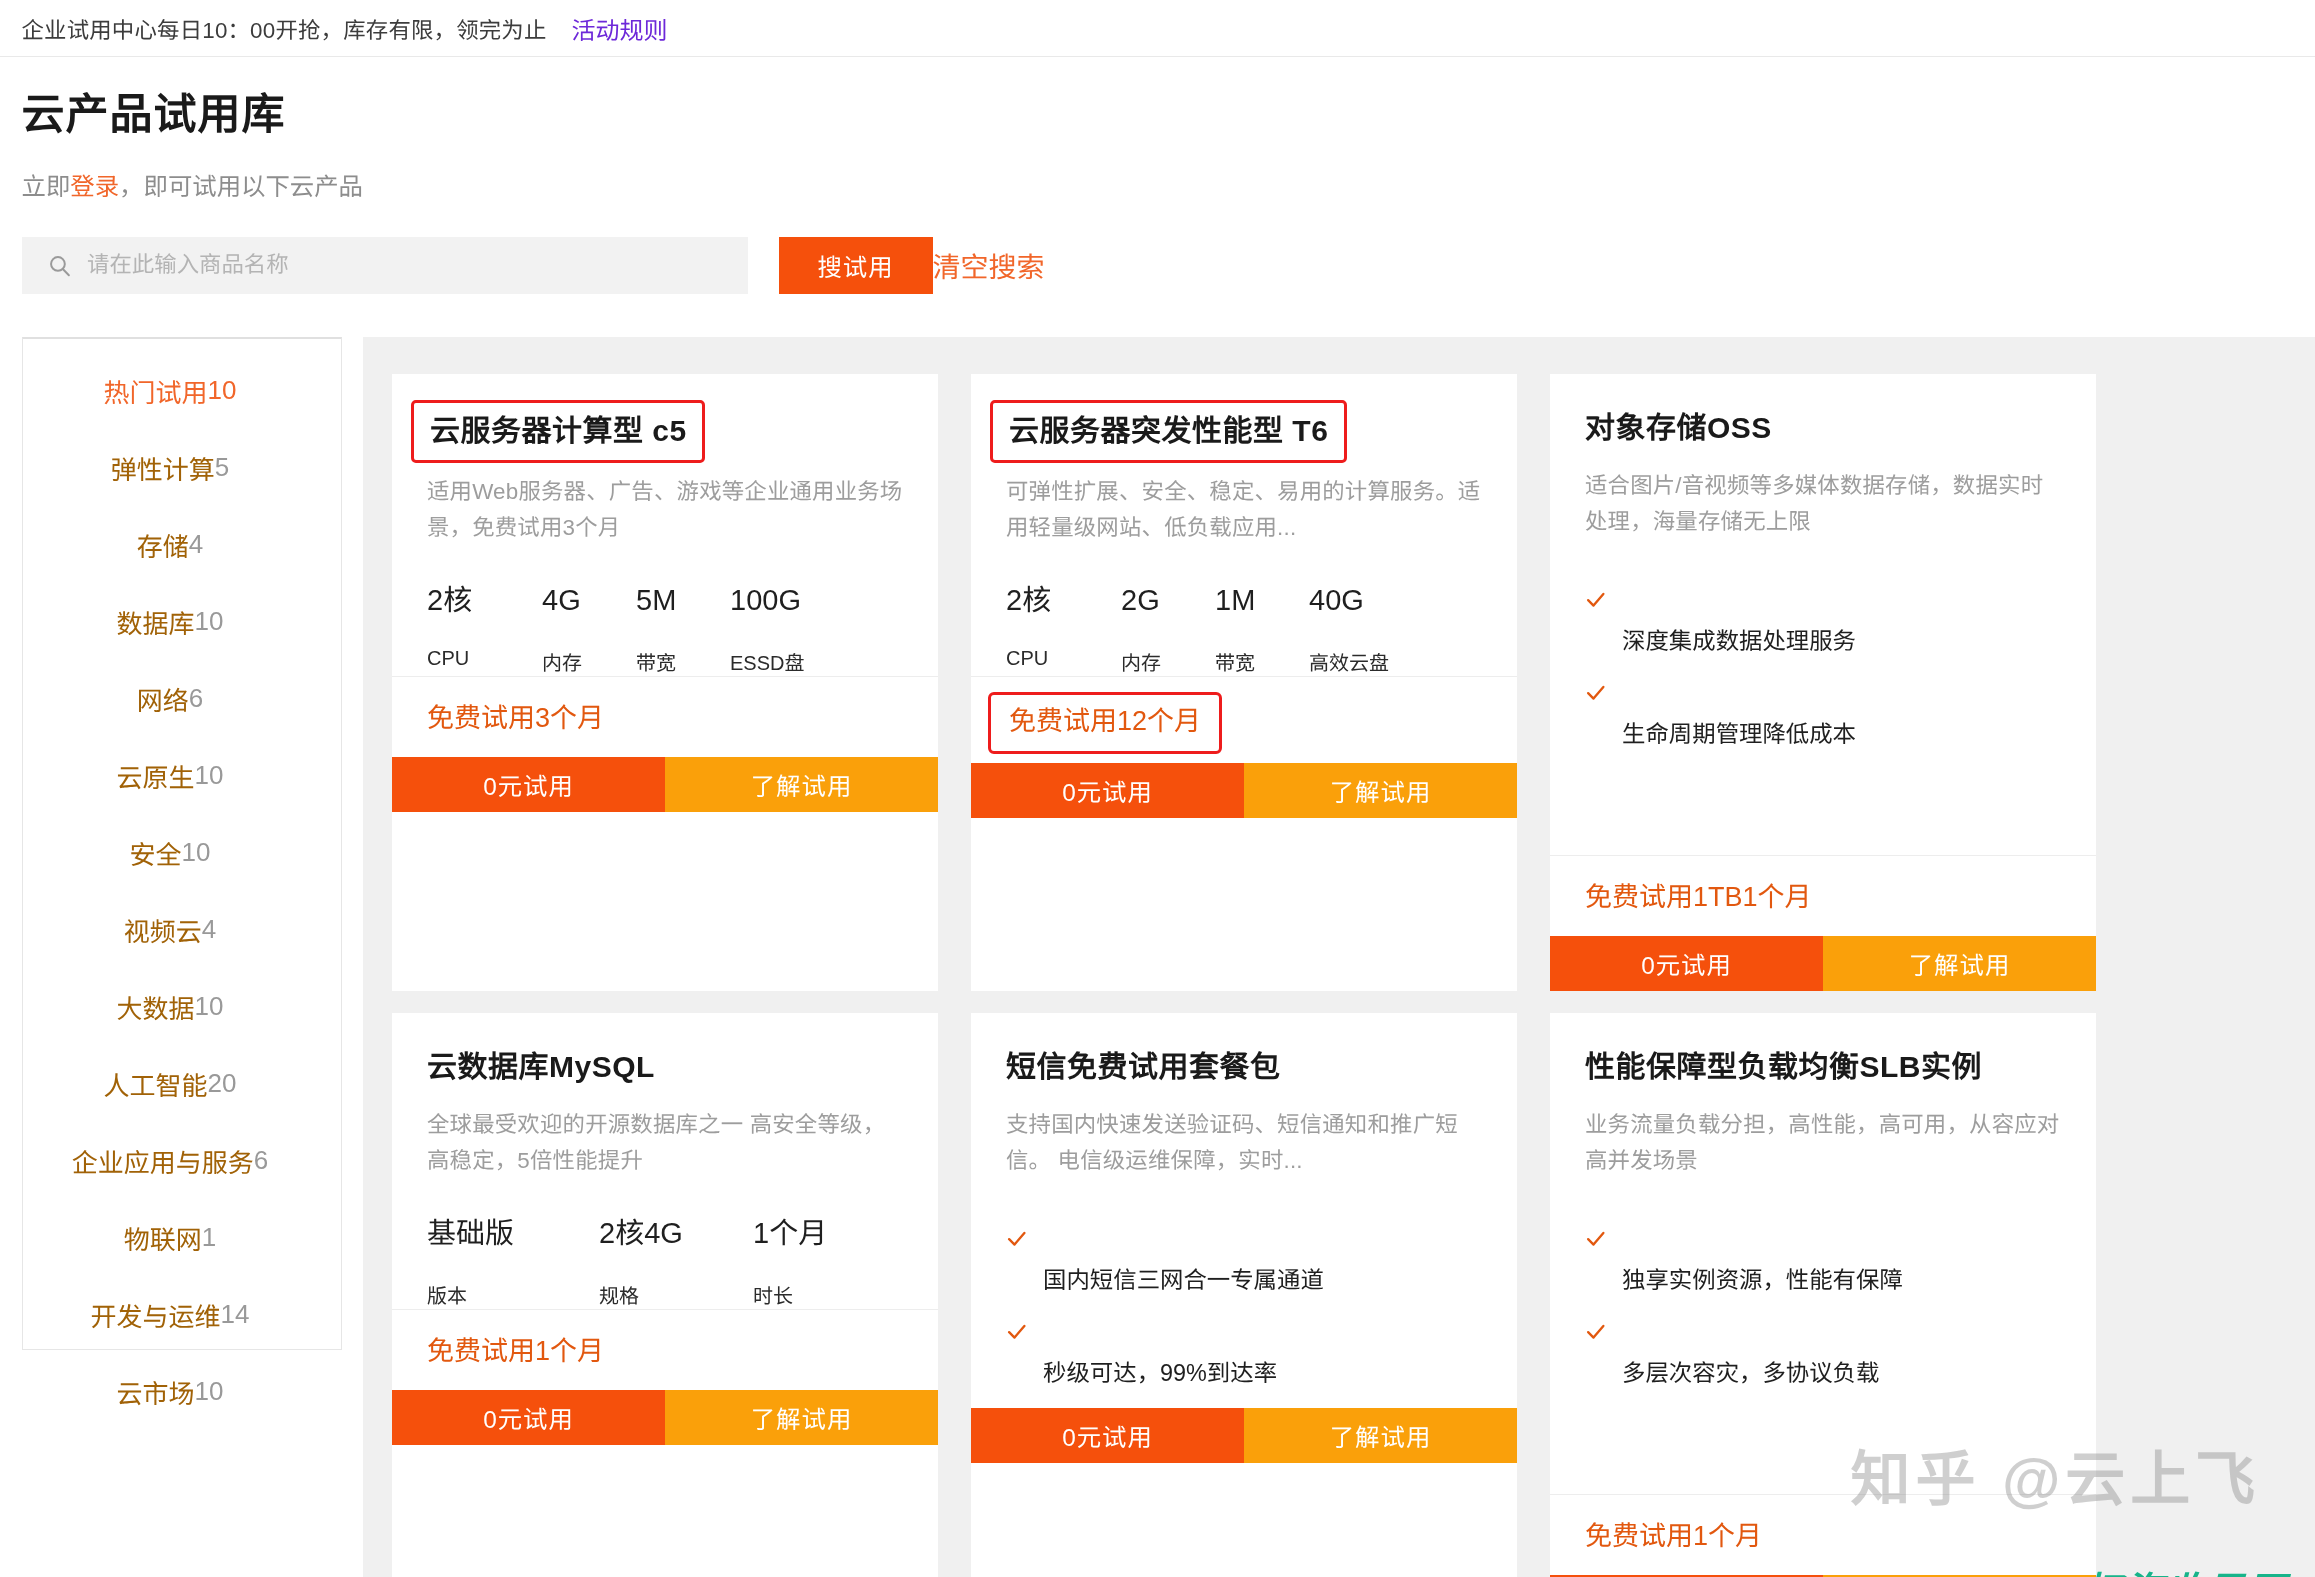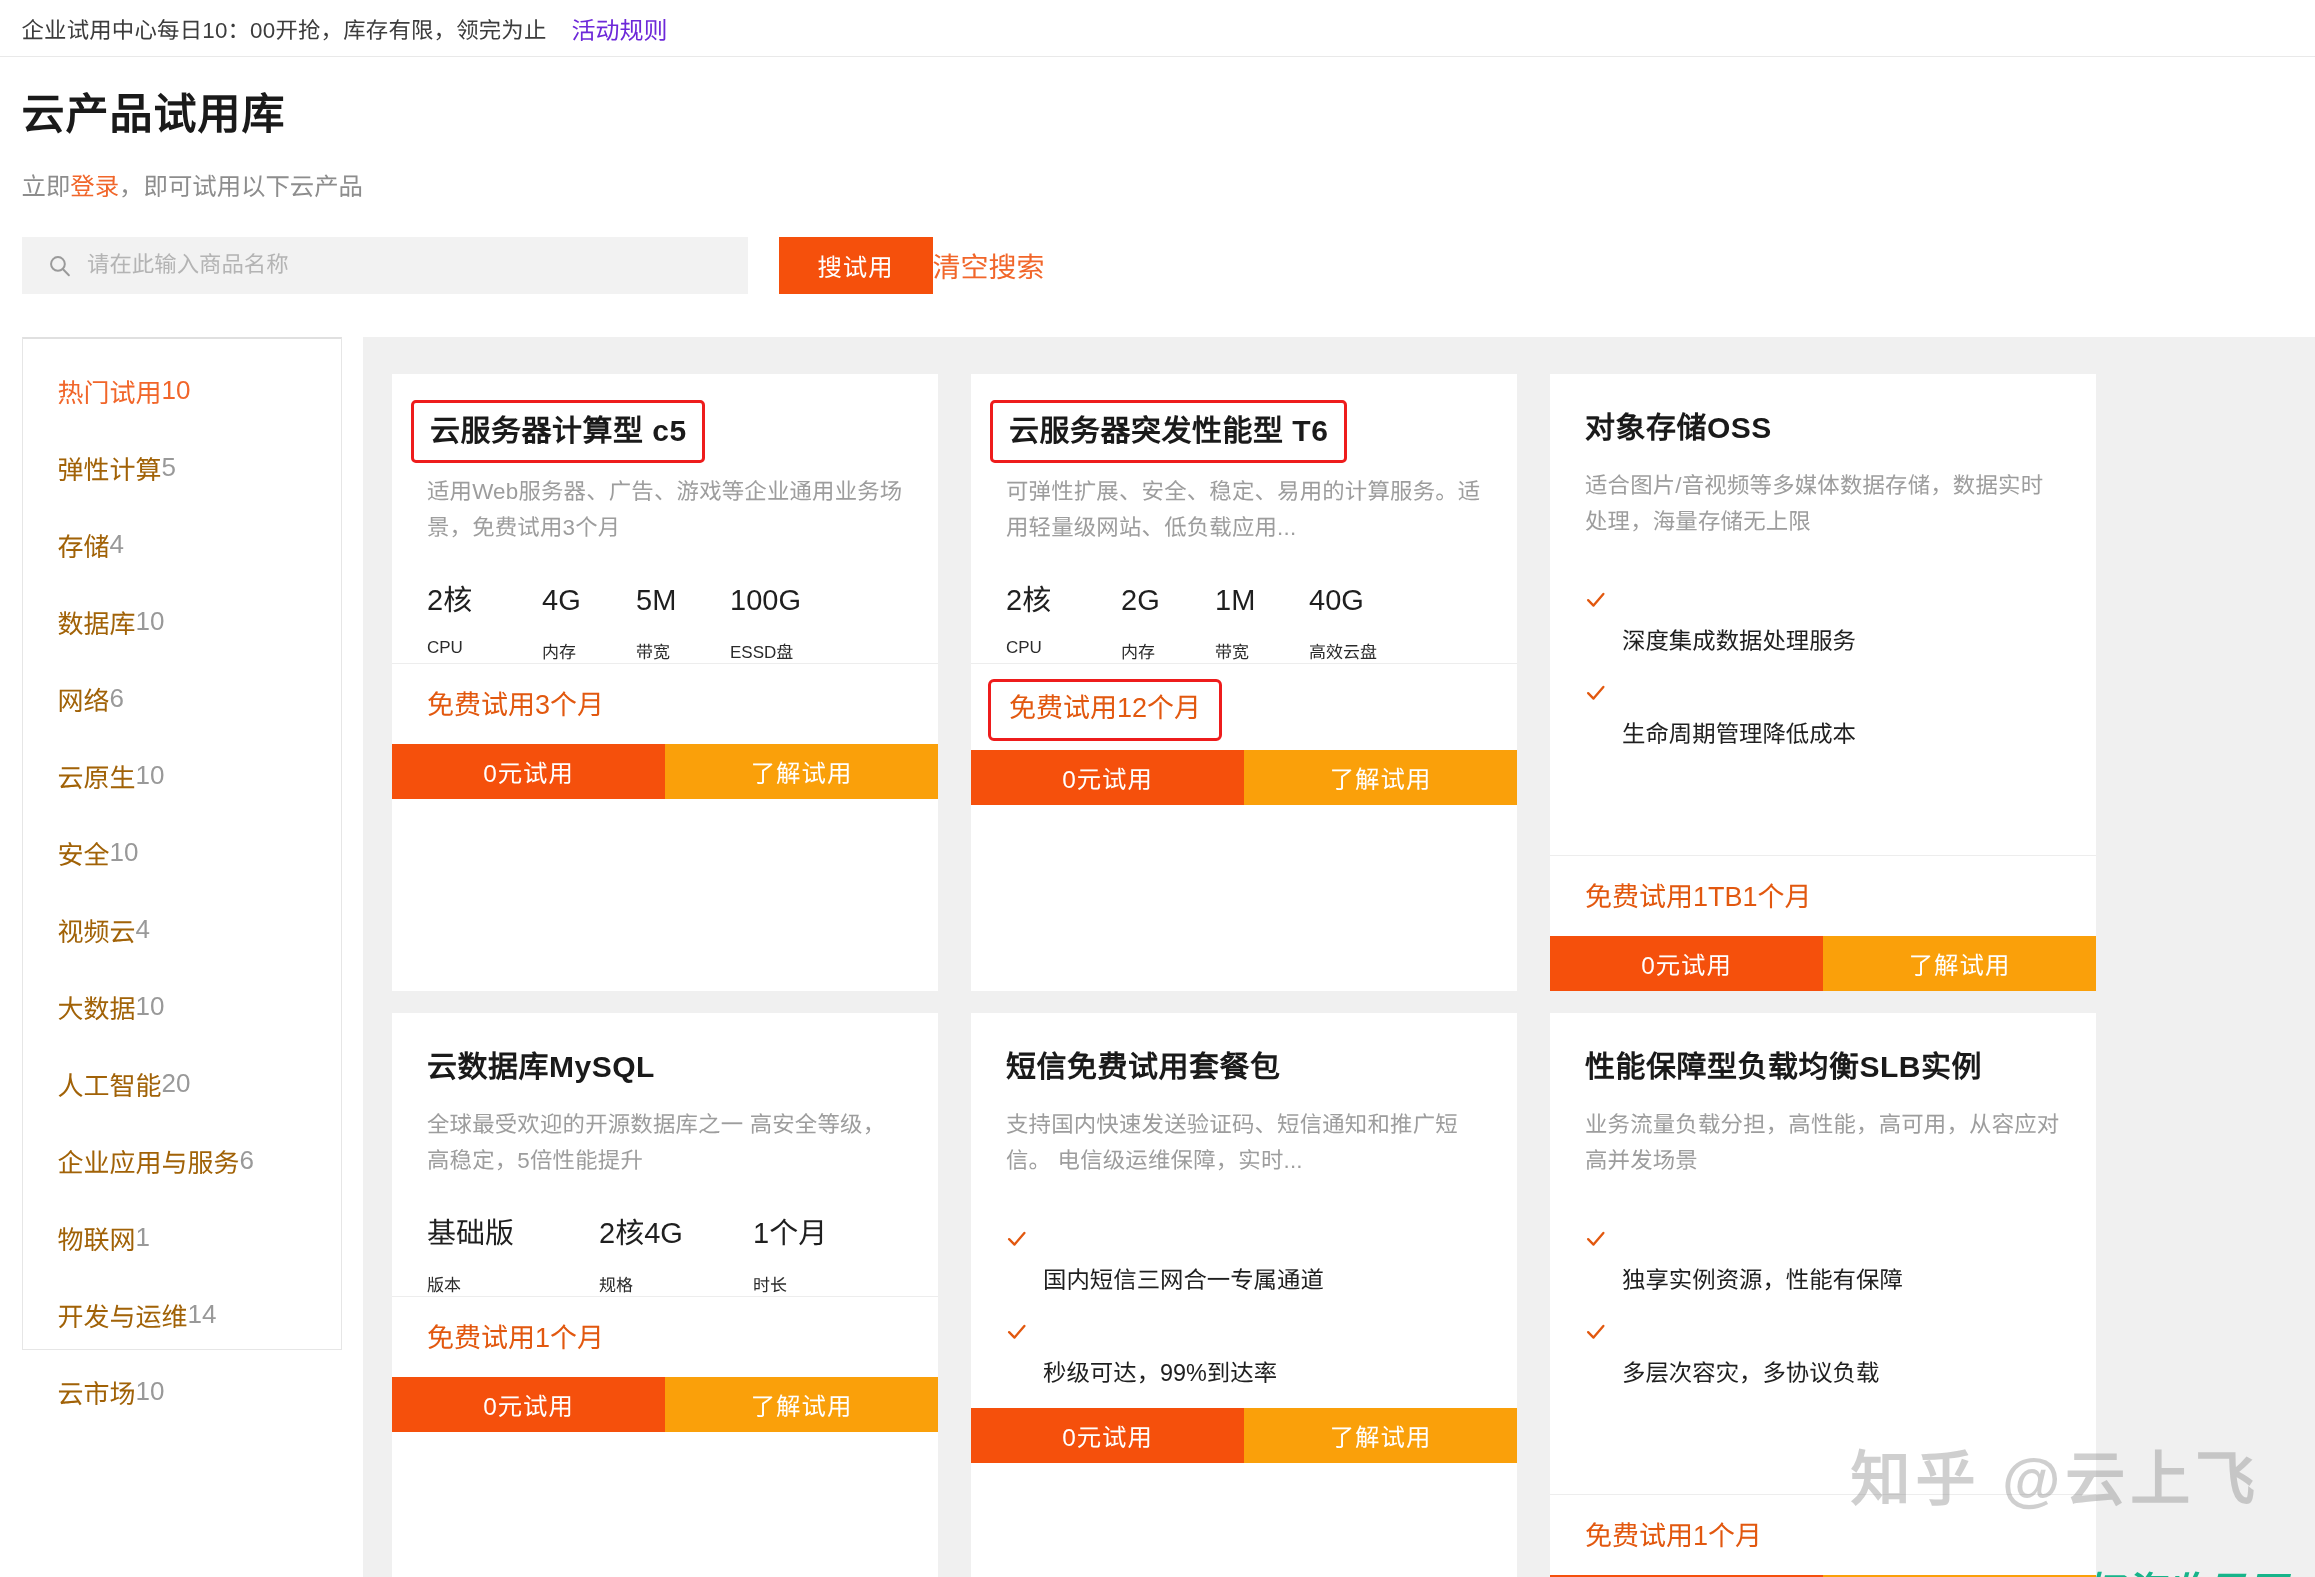--- a/index.html
+++ b/index.html
@@ -124,21 +124,21 @@
     background: #ffffff;
     border: 1px solid #e6e6e6;
     border-top: 2px solid #e0e0e0;
     padding: 13.7px 0 9.8px 0;
     height: 1013px;
   }
   .side-item {
     height: 77px;
     display: flex;
     align-items: center;
-    justify-content: flex-start;
+    justify-content: center;
     padding: 0 58px 0 35px;
     cursor: pointer;
   }
   .side-label { font-size: 26px; color: #a16207; white-space: nowrap; }
   .side-count { font-size: 26px; color: #999; }
   .side-item.active .side-label,
   .side-item.active .side-count { color: #f1662a; }
 
   
   .grid-area {
@@ -185,21 +185,21 @@
     color: #9d9d9d;
     line-height: 1.62;
     letter-spacing: 0.2px;
   }
   .spec-row {
     margin-top: 39px;
     display: flex;
   }
   .spec-cell { display: flex; flex-direction: column; }
   .spec-val { font-size: 29px; color: #1f1f1f; line-height: 1.1; }
-  .spec-key { margin-top: 21px; font-size: 17px; color: #2b2b2b; }
+  .spec-key { margin-top: 30px; font-size: 20px; color: #2b2b2b; }
 
   .feature-list { margin-top: 43px; }
   .feature {
     display: flex;
     align-items: flex-start;
     gap: 15.6px;
     margin-bottom: 19.5px;
   }
   .check-icon { width: 21.5px; height: 21.5px; margin-top: 5.9px; flex: 0 0 auto; display:block; }
   .feature-text { font-size: 23.4px; color: #1f1f1f; line-height: 1.25; margin-top: 44px; }

